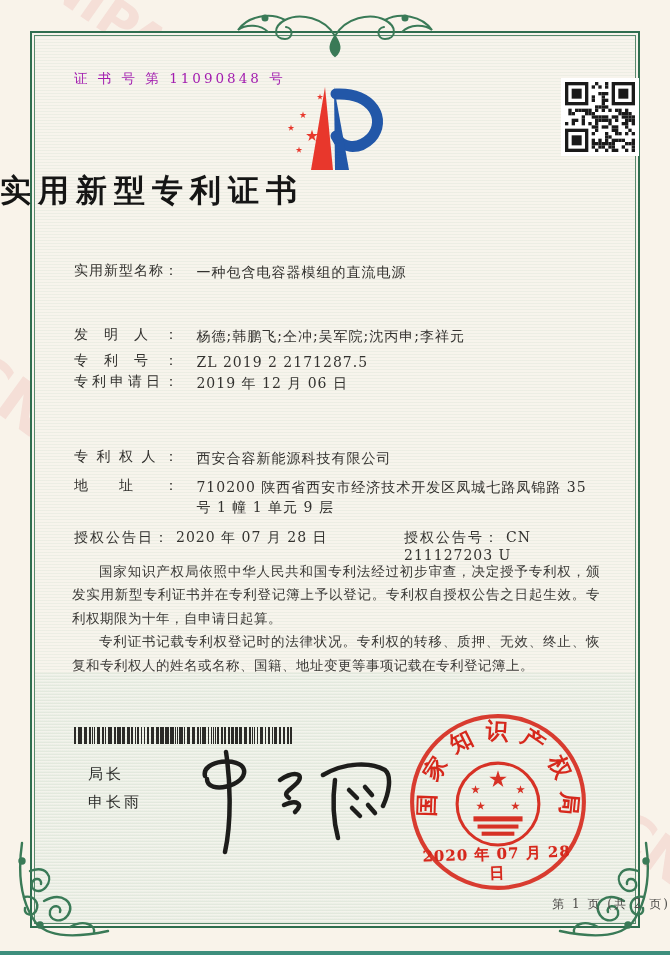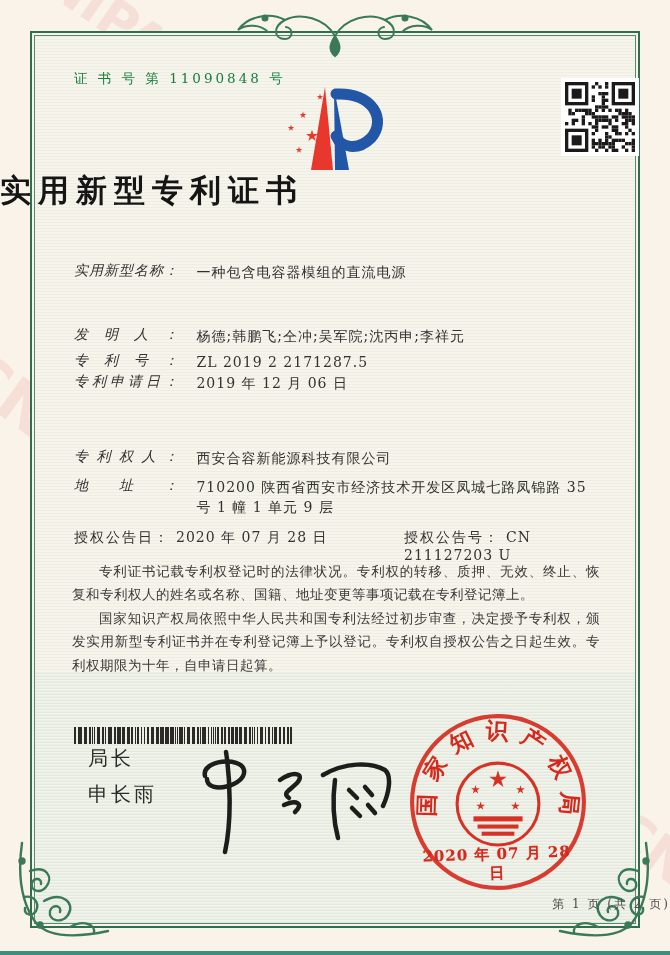--- a/index.html
+++ b/index.html
@@ -24,48 +24,48 @@
   .bottom-edge{position:absolute;left:0;right:0;bottom:0;height:4px;background:#3d8e7c;}
 
   
   .orn{position:absolute;color:#3a7a57;}
   .orn svg{display:block;}
   .orn-top{left:50%;top:6px;transform:translateX(-50%);}
   .orn-bl{left:10px;bottom:14px;}
   .orn-br{right:12px;bottom:14px;transform:scaleX(-1);}
 
   
-  .cert-no{position:absolute;left:74px;top:70px;font-size:13.5px;letter-spacing:3px;color:#15803d;}
+  .cert-no{position:absolute;left:74px;top:70px;font-size:13.5px;letter-spacing:3px;color:#a21caf;}
   .qr{position:absolute;left:561px;top:78px;width:78px;height:78px;background:#fff;padding:4px;box-sizing:border-box;}
   .qr svg{display:block;width:70px;height:70px;}
   .logo{position:absolute;left:281px;top:84px;width:108px;height:88px;}
   .title{position:absolute;left:0;right:0;top:170px;
          font-size:31px;font-weight:bold;letter-spacing:7px;color:#151515;}
 
   
   .row{position:absolute;left:74px;font-size:14px;color:#33322f;width:540px;}
   .flabel{display:inline-block;width:104px;text-align:justify;text-align-last:justify;
-          vertical-align:top;letter-spacing:0;font-style:italic;}
+          vertical-align:top;letter-spacing:0;}
   .fvalue{display:inline-block;vertical-align:top;margin-left:14px;letter-spacing:1px;
           width:400px;line-height:20px;}
   .grant .glabel{letter-spacing:2px;}
   .grant .gvalue{letter-spacing:1px;margin-left:6px;}
   .grant-no{position:absolute;left:330px;top:0;}
 
   
   .body-text{position:absolute;left:72px;top:560px;width:528px;font-size:13.5px;
              line-height:23.4px;color:#3b3a37;text-align:justify;letter-spacing:0.5px;}
   .body-text p{margin:0;text-indent:2em;}
 
   
   .barcode{position:absolute;left:74px;top:727px;width:222px;height:17px;}
   .barcode svg{display:block;width:222px;height:17px;}
 
   
-  .signer{position:absolute;left:88px;top:745px;font-size:20px;color:#2c2c2a;letter-spacing:3px;}
+  .signer{position:absolute;left:88px;top:765px;font-size:15px;color:#2c2c2a;letter-spacing:3px;}
   .signer div{margin-bottom:9px;}
   .signature{position:absolute;left:185px;top:748px;width:210px;height:115px;}
 
   
   .seal{position:absolute;left:408px;top:712px;width:180px;height:180px;}
   .seal svg{display:block;overflow:visible;}
   .seal-date{position:absolute;left:412px;top:845px;width:170px;text-align:center;
              color:#d6281c;font-size:15px;font-weight:bold;letter-spacing:1px;
              transform:rotate(-2deg);text-shadow:0 0 1px rgba(214,40,28,.4);}
 
@@ -307,22 +307,22 @@
   </div>
 
   <div class="row grant" style="top:529px;">
     <span class="glabel">授权公告日：</span><span class="gvalue">2020 年 07 月 28 日</span>
     <span class="grant-no">
       <span class="glabel">授权公告号：</span><span class="gvalue">CN 211127203 U</span>
     </span>
   </div>
 
   <div class="body-text">
+    <p>国家知识产权局依照中华人民共和国专利法经过初步审查，决定授予专利权，颁发实用新型专利证书并在专利登记簿上予以登记。专利权自授权公告之日起生效。专利权期限为十年，自申请日起算。</p>
     <p>专利证书记载专利权登记时的法律状况。专利权的转移、质押、无效、终止、恢复和专利权人的姓名或名称、国籍、地址变更等事项记载在专利登记簿上。</p>
-    <p>国家知识产权局依照中华人民共和国专利法经过初步审查，决定授予专利权，颁发实用新型专利证书并在专利登记簿上予以登记。专利权自授权公告之日起生效。专利权期限为十年，自申请日起算。</p>
   </div>
 
   <div class="barcode">
       <svg id="bc-svg" viewBox="0 0 222 17" preserveAspectRatio="none">
         <rect x="0" y="0" width="2" height="17" fill="#2b2a27"></rect>
         <rect x="4" y="0" width="4" height="17" fill="#2b2a27"></rect>
         <rect x="10" y="0" width="3" height="17" fill="#2b2a27"></rect>
         <rect x="15" y="0" width="2" height="17" fill="#2b2a27"></rect>
         <rect x="18" y="0" width="1" height="17" fill="#2b2a27"></rect>
         <rect x="20" y="0" width="1" height="17" fill="#2b2a27"></rect>

